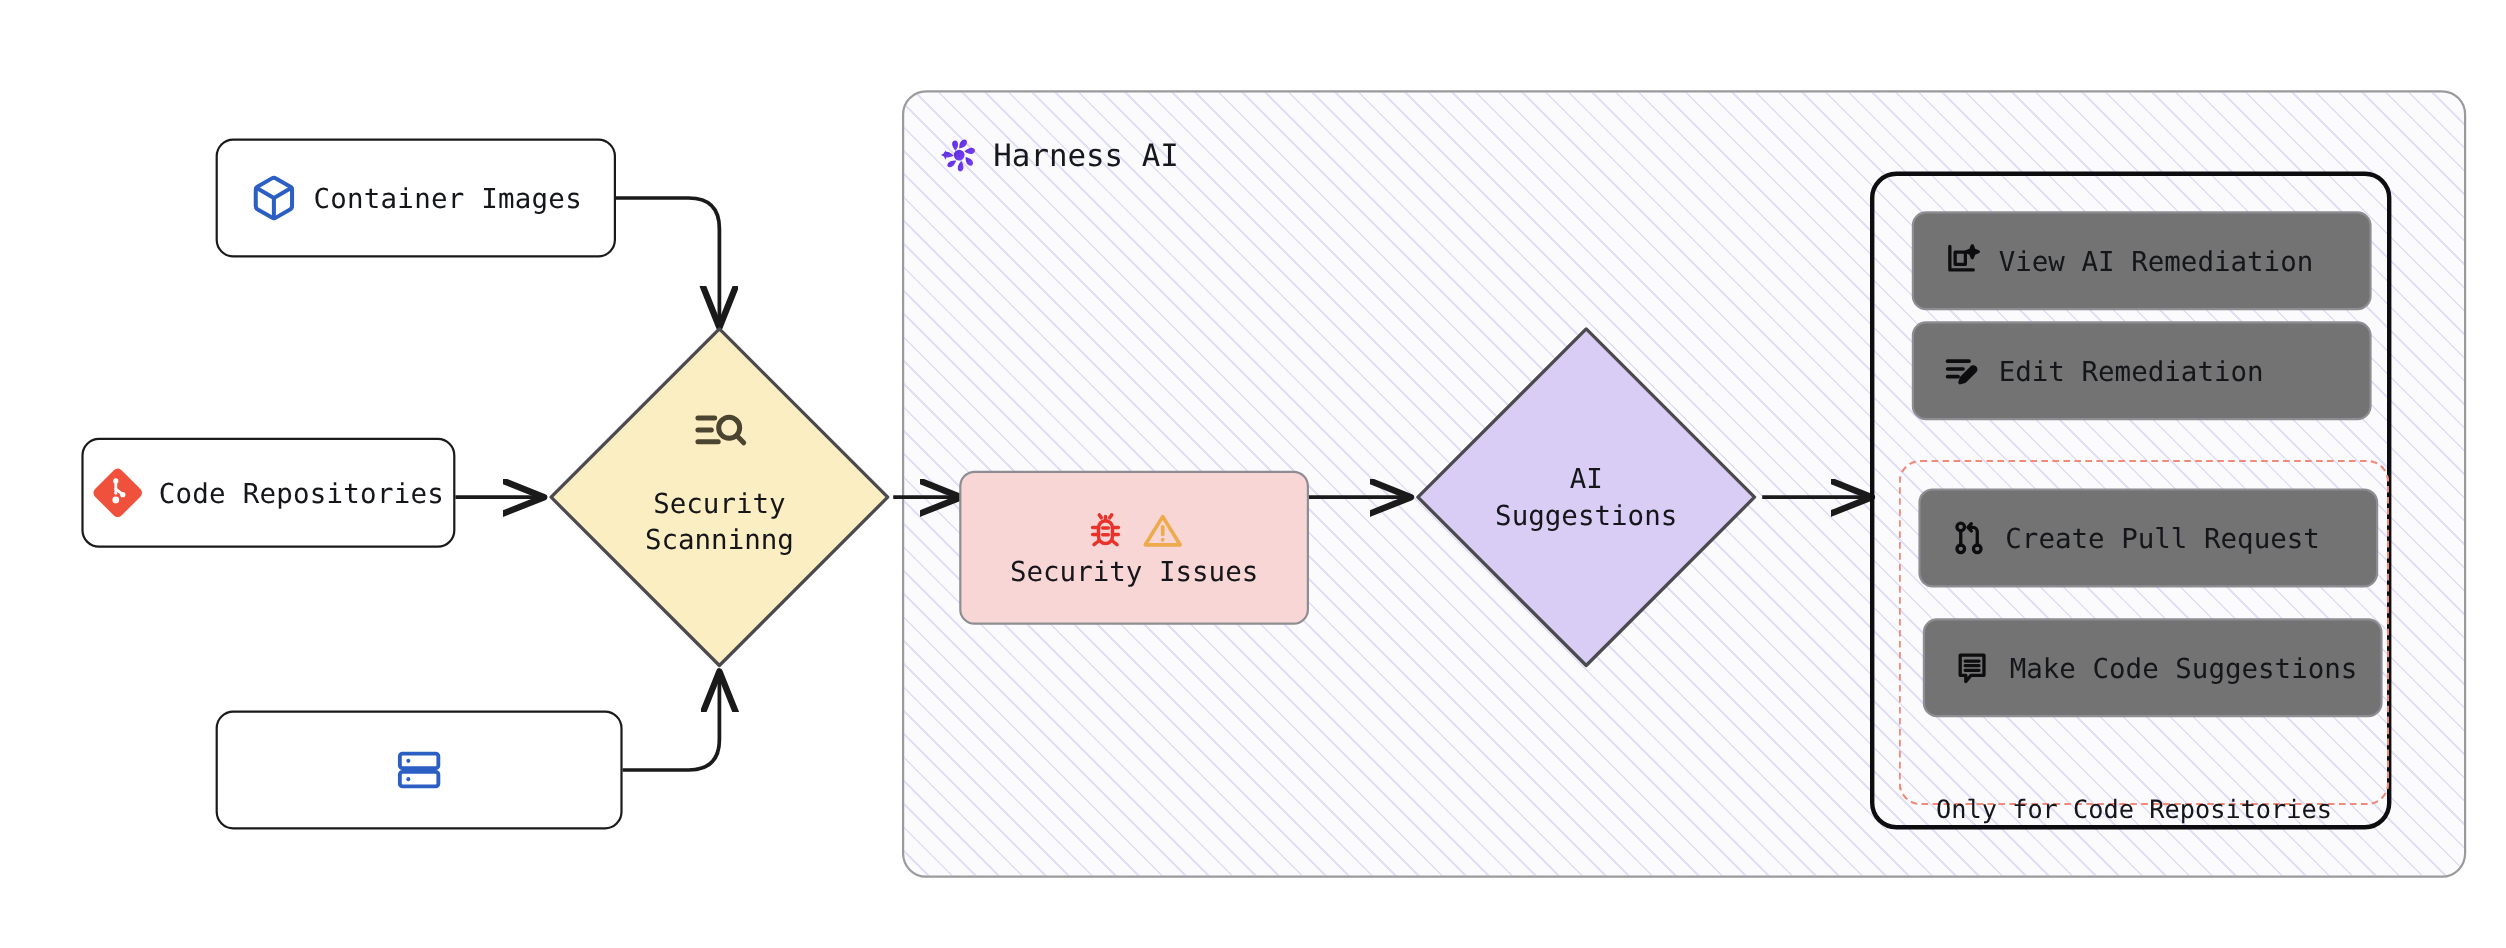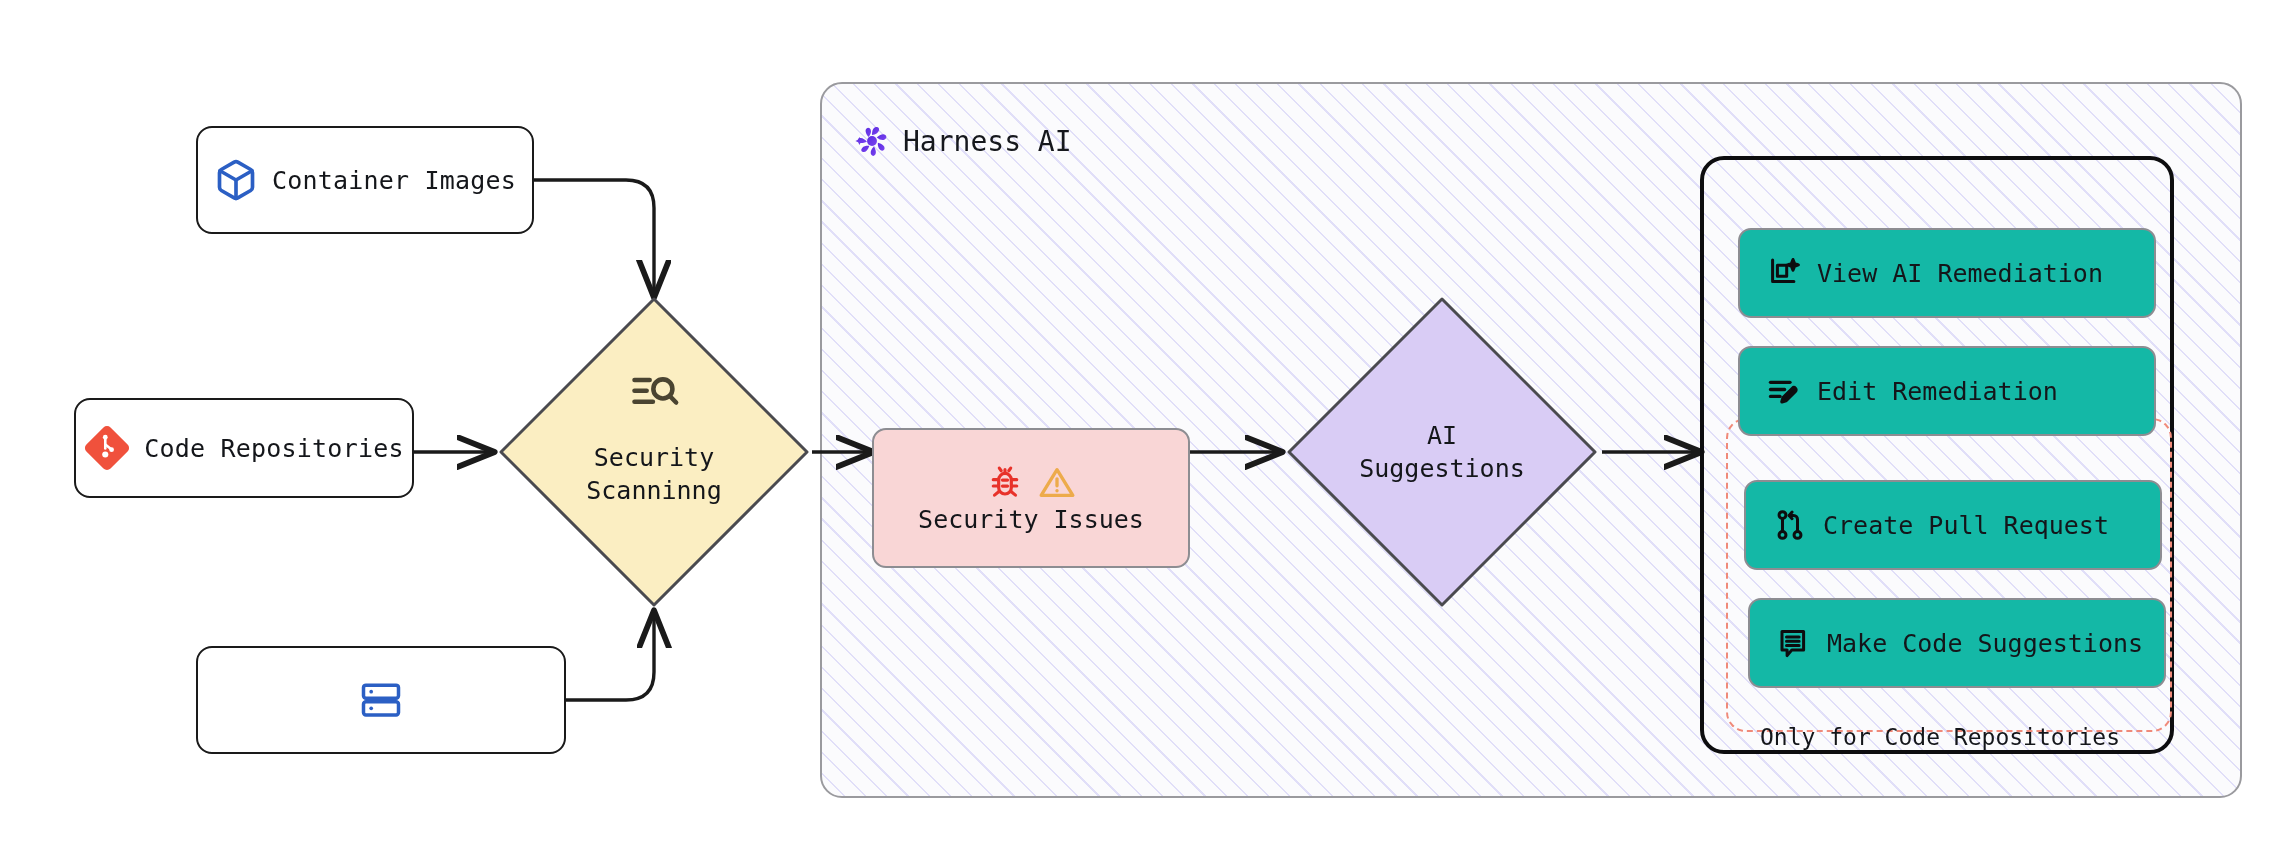--- a/index.html
+++ b/index.html
@@ -38,23 +38,23 @@
             border-radius:14px;display:flex;flex-direction:column;
             align-items:center;justify-content:center;gap:4px;}
   .issuebox .irow{display:flex;align-items:center;gap:14px;}
   .issuebox .ilbl{font-size:25px;color:#14161a;white-space:nowrap;}
 
   
   .actions{position:absolute;border:4px solid #0d0d0f;border-radius:24px;
            background:transparent;}
   .dashbox{position:absolute;border:2.6px dashed #f08a7a;border-radius:20px;
            background:transparent;}
-  .abtn{position:absolute;background:#14b8a6;border:2.2px solid #8d8d92;
+  .abtn{position:absolute;background:#737373;border:2.2px solid #8d8d92;
         border-radius:13px;display:flex;align-items:center;gap:15px;
-        padding-left:26px;font-size:25px;color:#14161a;white-space:nowrap;margin-top:36px;}
+        padding-left:26px;font-size:25px;color:#14161a;white-space:nowrap;}
   .dashnote{position:absolute;font-size:23px;color:#14161a;white-space:nowrap;margin-top:48px;}
 
   .ic{display:inline-flex;align-items:center;justify-content:center;flex:0 0 auto;}
 </style>
 </head>
 <body>
 
 <div class="stage">
 
   <div class="harness" style="left:820px;top:82px;width:1418px;height:712px;"></div>
@@ -96,21 +96,21 @@
 
     <path d="M566,700 L626,700 Q654,700 654,672 L654,612" fill="none" stroke="#1a1a1a" stroke-width="3.4" marker-end="url(#ah)"></path>
 
     <path d="M812,452 L872,452" fill="none" stroke="#1a1a1a" stroke-width="3.4" marker-end="url(#ah)"></path>
 
     <path d="M1186,452 L1281,452" fill="none" stroke="#1a1a1a" stroke-width="3.4" marker-end="url(#ah)"></path>
 
     <path d="M1602,452 L1700,452" fill="none" stroke="#1a1a1a" stroke-width="3.4" marker-end="url(#ah)"></path>
   </svg>
 
-  <div class="node srcbox" style="left:196px;top:126px;width:338px;height:108px;">
+  <div class="node srcbox" style="left:196px;top:126px;width:364px;height:108px;">
     <span class="ic">
       <svg width="44" height="44" viewBox="0 0 24 24" fill="none" stroke="#2b5fc4" stroke-width="2" stroke-linecap="round" stroke-linejoin="round">
         <path d="M21 16V8a2 2 0 0 0-1-1.73l-7-4a2 2 0 0 0-2 0l-7 4A2 2 0 0 0 3 8v8a2 2 0 0 0 1 1.73l7 4a2 2 0 0 0 2 0l7-4A2 2 0 0 0 21 16z"></path>
         <path d="M3.27 6.96 12 12.01l8.73-5.05"></path>
           <path d="M12 22.08V12"></path>
       </svg>
     </span>
     <span class="lbl">Container Images</span>
   </div>
 
@@ -203,21 +203,21 @@
     <span class="ic">
       <svg width="36" height="36" viewBox="0 0 24 24" fill="none" stroke="#0d0d0f" stroke-width="2" stroke-linecap="round" stroke-linejoin="round">
         <path d="M4.4 3.4v14.2h14.2"></path>
         <path d="M7.6 6.8h6.2v7.4H7.6z"></path>
         <path d="M18 3 19 5.6 21.6 6.6 19 7.6 18 10.2 17 7.6 14.4 6.6 17 5.6Z" fill="#0d0d0f"></path>
       </svg>
     </span>
     <span>View AI Remediation</span>
   </div>
 
-  <div class="abtn" style="left:1738px;top:310px;width:388px;height:86px;">
+  <div class="abtn" style="left:1738px;top:292px;width:388px;height:86px;">
     <span class="ic">
       <svg width="36" height="36" viewBox="0 0 24 24" fill="none" stroke="#0d0d0f" stroke-width="2.2" stroke-linecap="round" stroke-linejoin="round">
         <path d="M3 6.2h13"></path>
           <path d="M3 11h9.4"></path>
           <path d="M3 15.6h6.4"></path>
         <path d="M19.6 12.2 13.4 18.4l-2.8.8.8-2.8 6.2-6.2a1.4 1.4 0 0 1 2 2z" fill="#0d0d0f"></path>
       </svg>
     </span>
     <span>Edit Remediation</span>
   </div>

